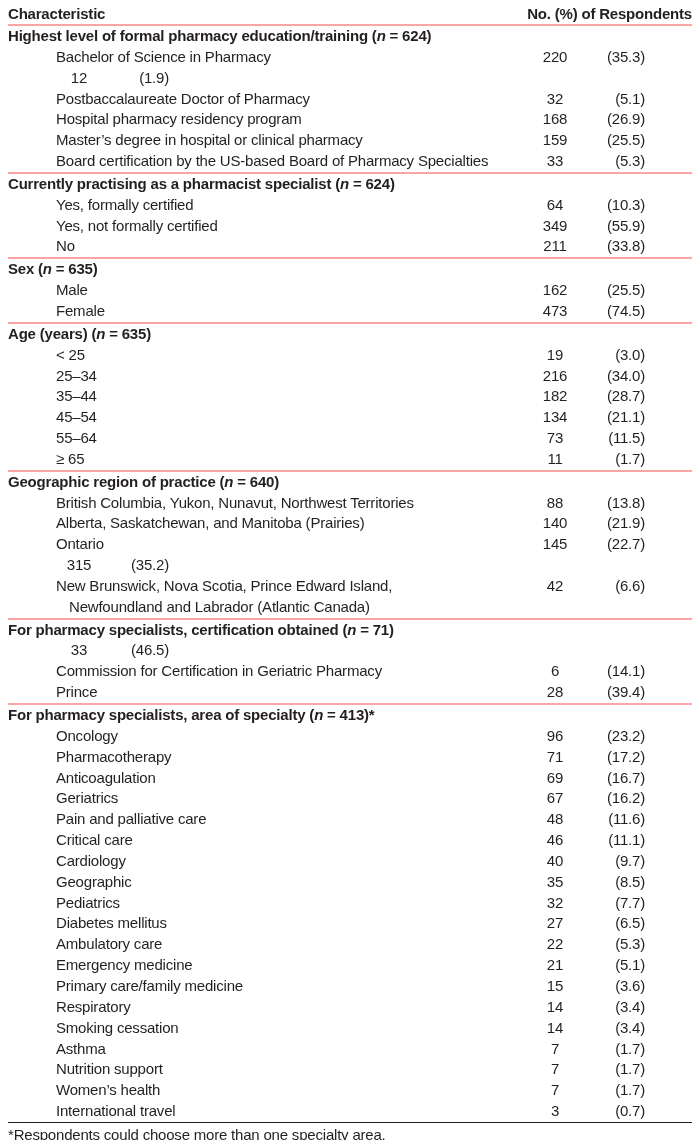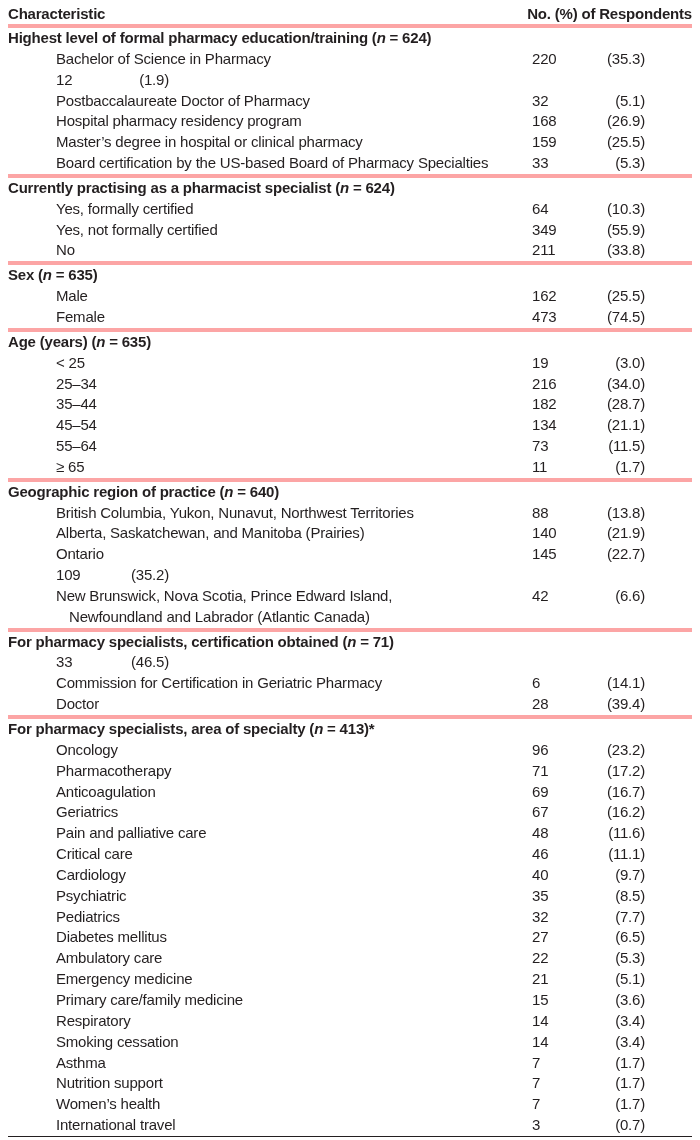--- a/index.html
+++ b/index.html
@@ -16,39 +16,39 @@
     overflow: hidden;
   }
   .thead {
     display: flex;
     align-items: center;
     height: 22px;
     font-weight: bold;
   }
   .th-left { flex: 1; }
   .th-right { text-align: right; white-space: nowrap; margin-left: 36px; }
-  .table-section { border-top: 4px solid #fca5a5; }
+  .table-section { border-top: 2px solid #fca5a5; }
   .section-header {
     font-weight: bold;
     height: 20.85px;
     line-height: 20.85px;
     white-space: nowrap;
     overflow: hidden;
   }
   .section-header i { font-style: italic; }
   .row {
     display: flex;
     align-items: flex-start;
     min-height: 20.85px;
     line-height: 20.85px;
     margin-left: 48px;
   }
   .label { flex: 1; }
   .label .line2 { padding-left: 13px; }
-  .num { width: 46px; text-align: left; white-space: nowrap; }
+  .num { width: 46px; text-align: center; white-space: nowrap; }
   .pct { width: 67px; text-align: right; white-space: nowrap; }
   .spacer { width: 47px; }
   .footnote {
     border-top: 1.5px solid #231f20;
     line-height: 21px;
     padding-top: 1px;
   }
 </style>
 </head>
 <body>
@@ -225,21 +225,21 @@
         </div>
         <div class="row">
           <div class="label">
             <div class="line1">Ontario</div>
           </div>
           <div class="num">145</div>
           <div class="pct">(22.7)</div>
           <div class="spacer"></div>
         </div>
         <div class="row">
-          <div class="num">109</div>
+          <div class="num">315</div>
           <div class="pct">(35.2)</div>
           <div class="spacer"></div>
         </div>
         <div class="row">
           <div class="label">
             <div class="line1">New Brunswick, Nova Scotia, Prince Edward Island,</div>
             <div class="line2">Newfoundland and Labrador (Atlantic Canada)</div>
           </div>
           <div class="num">42</div>
           <div class="pct">(6.6)</div>
@@ -256,21 +256,21 @@
         <div class="row">
           <div class="label">
             <div class="line1">Commission for Certification in Geriatric Pharmacy</div>
           </div>
           <div class="num">6</div>
           <div class="pct">(14.1)</div>
           <div class="spacer"></div>
         </div>
         <div class="row">
           <div class="label">
-            <div class="line1">Doctor</div>
+            <div class="line1">Prince</div>
           </div>
           <div class="num">28</div>
           <div class="pct">(39.4)</div>
           <div class="spacer"></div>
         </div>
       </div>
       <div class="table-section">
         <div class="section-header"><span>For pharmacy specialists, area of specialty (</span><i>n</i><span> = 413)*</span></div>
         <div class="row">
           <div class="label">
@@ -323,21 +323,21 @@
         <div class="row">
           <div class="label">
             <div class="line1">Cardiology</div>
           </div>
           <div class="num">40</div>
           <div class="pct">(9.7)</div>
           <div class="spacer"></div>
         </div>
         <div class="row">
           <div class="label">
-            <div class="line1">Psychiatric</div>
+            <div class="line1">Geographic</div>
           </div>
           <div class="num">35</div>
           <div class="pct">(8.5)</div>
           <div class="spacer"></div>
         </div>
         <div class="row">
           <div class="label">
             <div class="line1">Pediatrics</div>
           </div>
           <div class="num">32</div>

